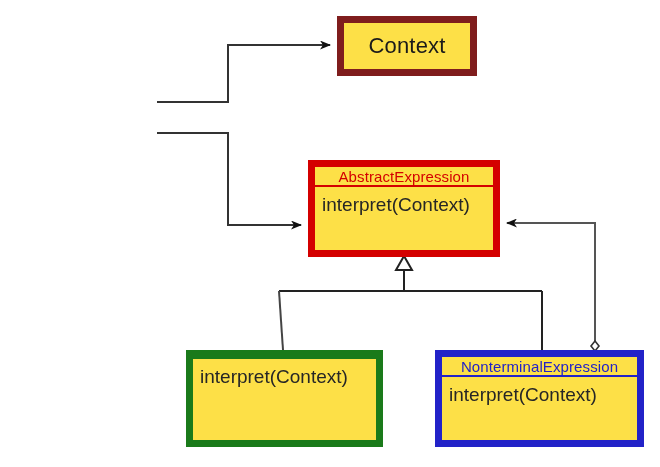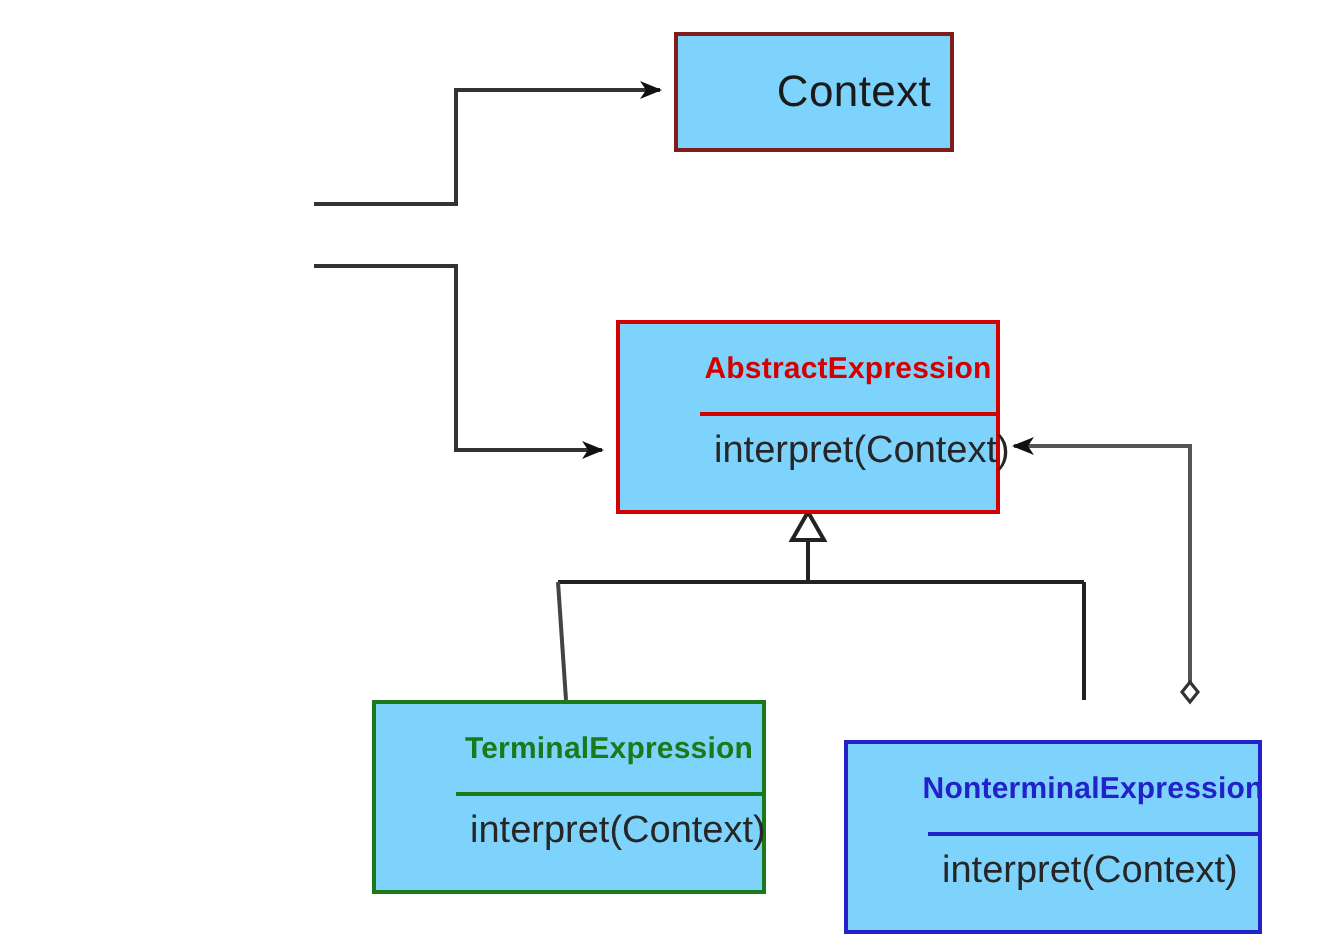--- a/index.html
+++ b/index.html
@@ -21,46 +21,45 @@
     position: absolute;
     left: 0;
     top: 0;
     width: 660px;
     height: 467px;
     pointer-events: none;
   }
   .uml-box {
     position: absolute;
     box-sizing: border-box;
-    background: #7dd3fc;
-    border: 2px solid #7f1d1d;
-    padding-left: 40px;
+    background: #fde047;
+    border: 7px solid #7f1d1d;
   }
   .plain-box {
     display: flex;
     align-items: center;
     justify-content: center;
   }
   .plain-title {
     font-size: 22px;
     color: #1a1a1a;
     font-weight: normal;
     letter-spacing: 0.2px;
   }
   .class-box {
     display: flex;
     flex-direction: column;
   }
   .class-title-cell {
     box-sizing: border-box;
-    height: 44px;
+    height: 18px;
     display: flex;
     align-items: center;
     justify-content: center;
-    font-weight: bold;
+    font-weight: normal;
     font-size: 15px;
     letter-spacing: 0.1px;
   }
   .class-divider {
     height: 0;
     border-top: 2px solid currentColor;
   }
   .class-body-cell {
     box-sizing: border-box;
     flex: 1;
@@ -119,24 +118,23 @@
     <span class="plain-title">Context</span>
   </div>
 
   <div class="uml-box class-box box-abstract" style="left:308px; top:160px; width:192px; height:97px;">
     <div class="class-title-cell">AbstractExpression</div>
     <div class="class-divider"></div>
     <div class="class-body-cell">interpret(Context)</div>
   </div>
 
   <div class="uml-box class-box box-terminal" style="left:186px; top:350px; width:197px; height:97px;">
-    <div class="class-title-cell">TerminalExpression</div>
     <div class="class-divider"></div>
     <div class="class-body-cell">interpret(Context)</div>
   </div>
 
-  <div class="uml-box class-box box-nonterminal" style="left:422px; top:350px; width:209px; height:97px;margin-top:20px;">
+  <div class="uml-box class-box box-nonterminal" style="left:435px; top:350px; width:209px; height:97px;">
     <div class="class-title-cell">NonterminalExpression</div>
     <div class="class-divider"></div>
     <div class="class-body-cell">interpret(Context)</div>
   </div>
 
 </div>
 
 </body></html>

